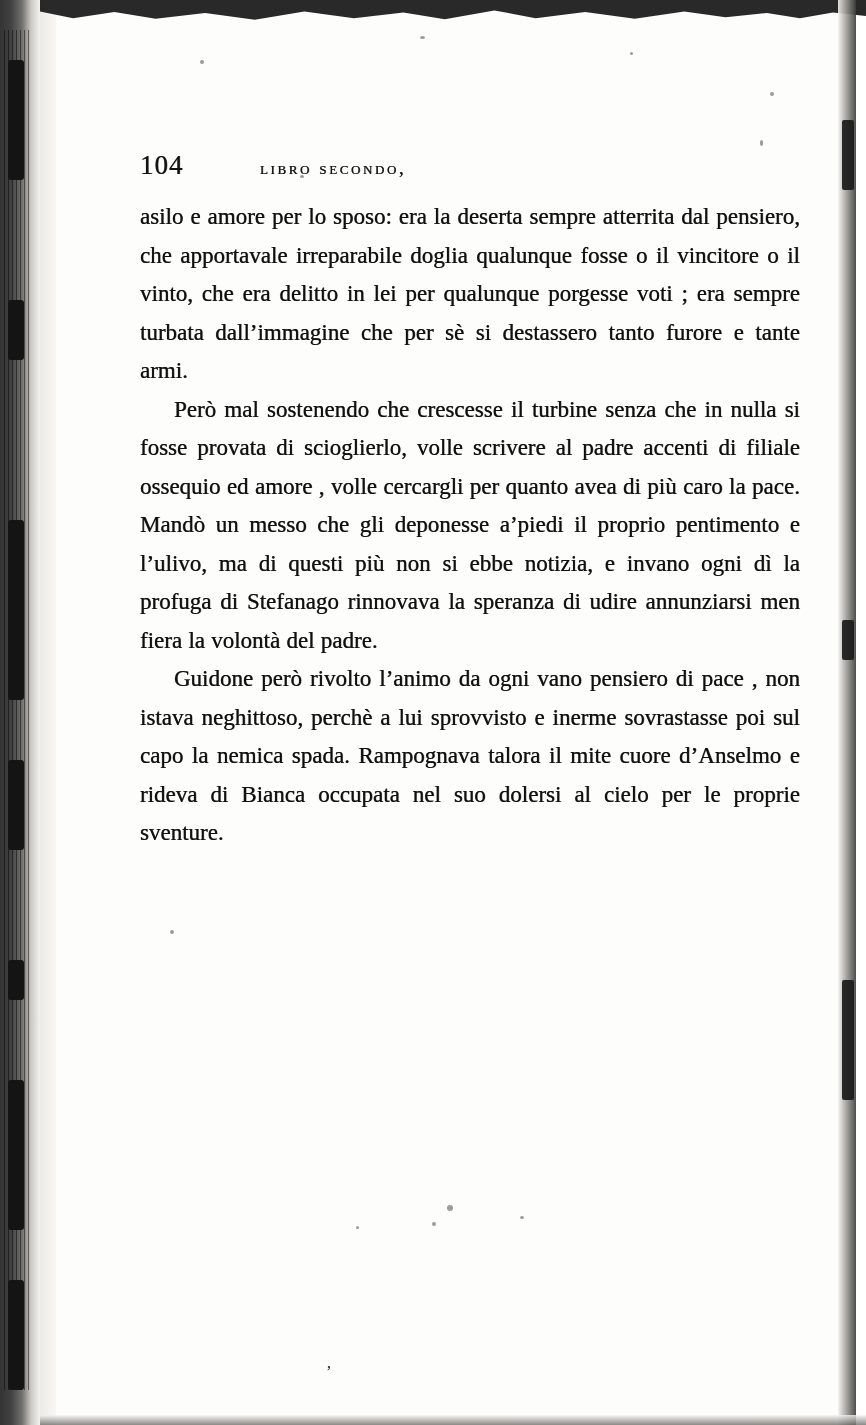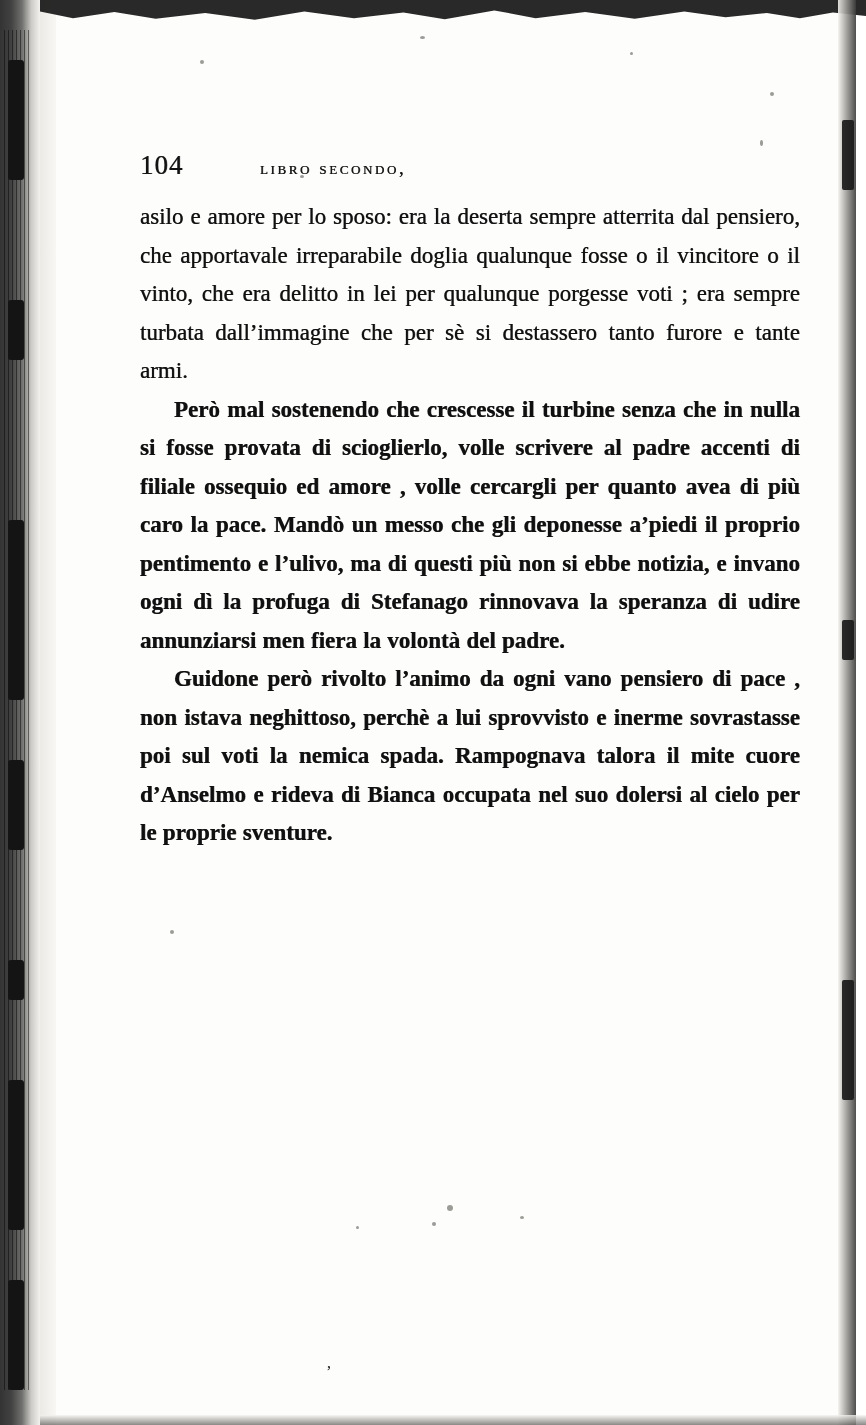--- a/index.html
+++ b/index.html
@@ -147,21 +147,20 @@
     text-align: justify;
     text-align-last: left;
     word-spacing: .5px;
     -webkit-font-smoothing: none;
   }
   p.body.indent {
     text-indent: 34px;
   }
   p.body + p.body {
     margin-top: 0;
-    font-weight: bold;
   }
 
   
   #textblock {
     text-shadow: 0.4px 0 0 rgba(0,0,0,.55), -0.3px 0.3px 0 rgba(0,0,0,.35);
   }
 
   .footmark {
     position: absolute;
     left: 326px;
@@ -206,17 +205,17 @@
 
   <div id="textblock">
 
     <div class="header-line">
       <span class="folio">104</span>
       <span class="running-head">LIBRO SECONDO,</span>
     </div>
 
     <p class="body">asilo e amore per lo sposo: era la deserta sempre atterrita dal pensiero, che apportavale irreparabile doglia qualunque fosse o il vincitore o il vinto, che era delitto in lei per qualunque porgesse voti ; era sempre turbata dall’immagine che per sè si destassero tanto furore e tante armi.</p>
     <p class="body indent">Però mal sostenendo che crescesse il turbine senza che in nulla si fosse provata di scioglierlo, volle scrivere al padre accenti di filiale ossequio ed amore , volle cercargli per quanto avea di più caro la pace. Mandò un messo che gli deponesse a’piedi il proprio pentimento e l’ulivo, ma di questi più non si ebbe notizia, e invano ogni dì la profuga di Stefanago rinnovava la speranza di udire annunziarsi men fiera la volontà del padre.</p>
-    <p class="body indent">Guidone però rivolto l’animo da ogni vano pensiero di pace , non istava neghittoso, perchè a lui sprovvisto e inerme sovrastasse poi sul voti la nemica spada. Rampognava talora il mite cuore d’Anselmo e rideva di Bianca occupata nel suo dolersi al cielo per le proprie sventure.</p>
+    <p class="body indent">Guidone però rivolto l’animo da ogni vano pensiero di pace , non istava neghittoso, perchè a lui sprovvisto e inerme sovrastasse poi sul capo la nemica spada. Rampognava talora il mite cuore d’Anselmo e rideva di Bianca occupata nel suo dolersi al cielo per le proprie sventure.</p>
   </div>
 
   <div class="footmark">’</div>
 </div>
 
 </body></html>

